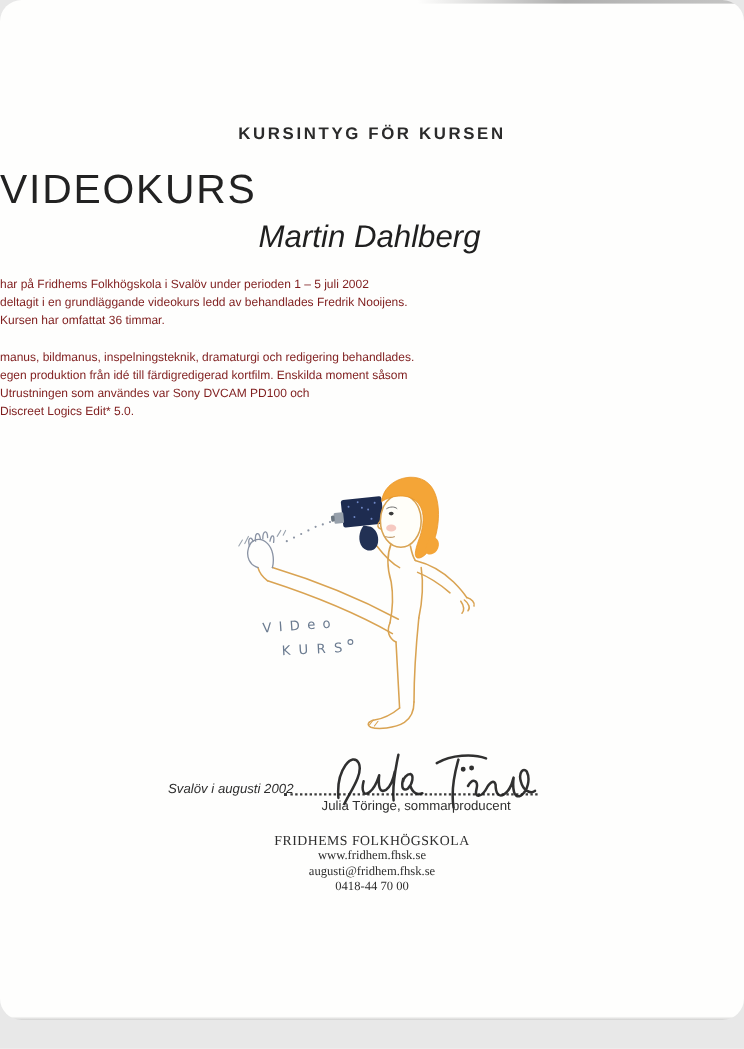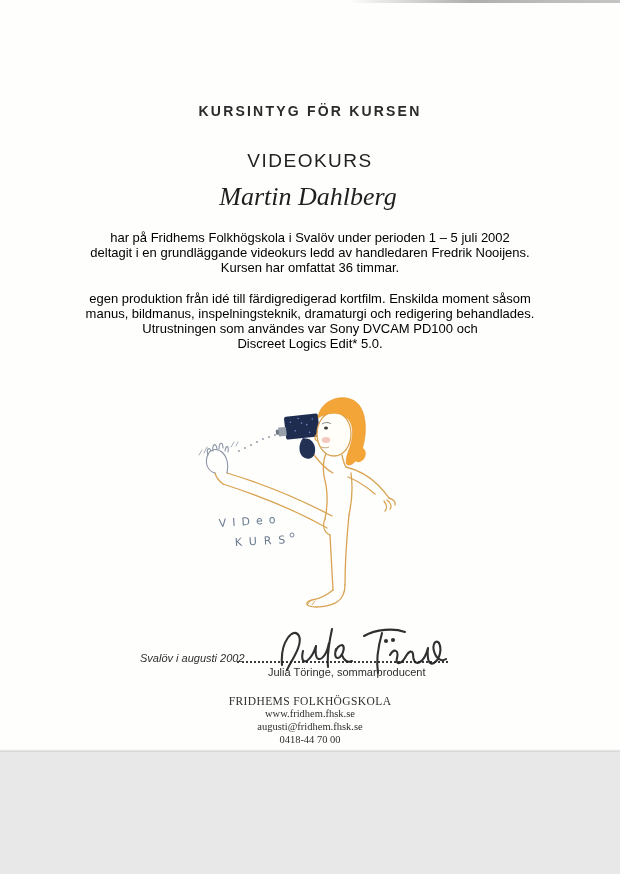--- a/index.html
+++ b/index.html
@@ -1,45 +1,46 @@
 <!DOCTYPE html>
 <html><head>
 <meta charset="utf-8">
 <style>
   html,body{margin:0;padding:0;background:#e8e8e8;}
   .page{
-    position:relative;width:620px;height:752px;margin:0 auto;
+    position:relative;width:620px;height:850px;margin:0 auto;
     background:#fefefdf5;background-color:#fefefd;
     overflow:hidden;
     font-family:"Liberation Sans",sans-serif;
     color:#333;
+    border-radius:18px;
   }
   
   .scan-top{
     position:absolute;top:0;left:348px;width:272px;height:3px;
     background:linear-gradient(to right, rgba(0,0,0,0), rgba(110,110,110,.55) 45%, rgba(70,70,70,.35) 78%, rgba(140,140,140,.5));
   }
   .scan-bottom{
     position:absolute;bottom:0;left:0;width:620px;height:3px;
     background:linear-gradient(to bottom, rgba(0,0,0,0), rgba(140,140,140,.4));
   }
   .heading{
     position:absolute;top:103px;left:0;right:0;text-align:center;
     font-size:14px;font-weight:700;letter-spacing:2.2px;color:#2b2b2b;
   }
   .course-title{
-    position:absolute;top:139px;left:0;right:0;text-align:center;
-    font-size:19px;font-weight:400;letter-spacing:1.5px;color:#222;margin-top:11px;
+    position:absolute;top:139px;left:0;right:0;
+    font-size:34px;font-weight:400;letter-spacing:1.5px;color:#222;
   }
   .student-name{
     position:absolute;top:182px;left:0;right:4px;text-align:center;
-    font-family:Liberation Serif, serif;font-style:italic;
+    font-family:Liberation Sans, sans-serif;font-style:italic;
     font-size:26px;color:#1f1f1f;
   }
-  .para{position:absolute;left:0;right:0;text-align:center;font-size:13px;color:#000000;}
+  .para{position:absolute;left:0;right:0;font-size:10px;color:#7f1d1d;}
   .para .pline{white-space:nowrap;line-height:15.1px;}
   .para1{top:230px;}
   .para2{top:291px;}
   .illustration{position:absolute;left:175px;top:385px;width:280px;height:245px;}
   .sig-place{position:absolute;left:140px;top:652px;font-size:11px;color:#2e2e2e;white-space:nowrap;font-style:italic;}
   .sig-dotline{position:absolute;left:237px;top:653px;width:211px;height:8px;border-bottom:2px dotted #3c3c3c;}
   .sig-svg{position:absolute;left:272px;top:621px;width:175px;height:56px;}
   .sig-name{position:absolute;left:268px;top:666px;font-size:11px;color:#2e2e2e;white-space:nowrap;text-align:center;}
   .footer{position:absolute;top:694px;left:0;right:0;text-align:center;color:#2e2e2e;font-family:Liberation Serif, serif;}
   .footer-school{font-size:11.5px;letter-spacing:.4px;line-height:14px;}
@@ -52,27 +53,27 @@
 
   <div class="scan-top"></div>
   <div class="scan-bottom"></div>
 
   <div class="heading">KURSINTYG FÖR KURSEN</div>
   <div class="course-title">VIDEOKURS</div>
   <div class="student-name">Martin Dahlberg</div>
 
   <div class="para para1">
     <div class="pline">har på Fridhems Folkhögskola i Svalöv under perioden 1 – 5 juli 2002</div>
-    <div class="pline">deltagit i en grundläggande videokurs ledd av handledaren Fredrik Nooijens.</div>
+    <div class="pline">deltagit i en grundläggande videokurs ledd av behandlades Fredrik Nooijens.</div>
     <div class="pline">Kursen har omfattat 36 timmar.</div>
   </div>
 
   <div class="para para2">
+    <div class="pline">manus, bildmanus, inspelningsteknik, dramaturgi och redigering behandlades.</div>
     <div class="pline">egen produktion från idé till färdigredigerad kortfilm. Enskilda moment såsom</div>
-    <div class="pline">manus, bildmanus, inspelningsteknik, dramaturgi och redigering behandlades.</div>
     <div class="pline">Utrustningen som användes var Sony DVCAM PD100 och</div>
     <div class="pline">Discreet Logics Edit* 5.0.</div>
   </div>
 
   <svg class="illustration" viewBox="0 0 280 245" xmlns="http://www.w3.org/2000/svg">
     <g fill="none" stroke="#d9a352" stroke-width="1.3" stroke-linecap="round" stroke-linejoin="round">
 
       <path d="M52,88 C85,98 125,114 157,131"></path>
       <path d="M48,99 C82,110 122,126 152,143"></path>
       <path d="M48,99 C44,96 41,92 40,88"></path>

